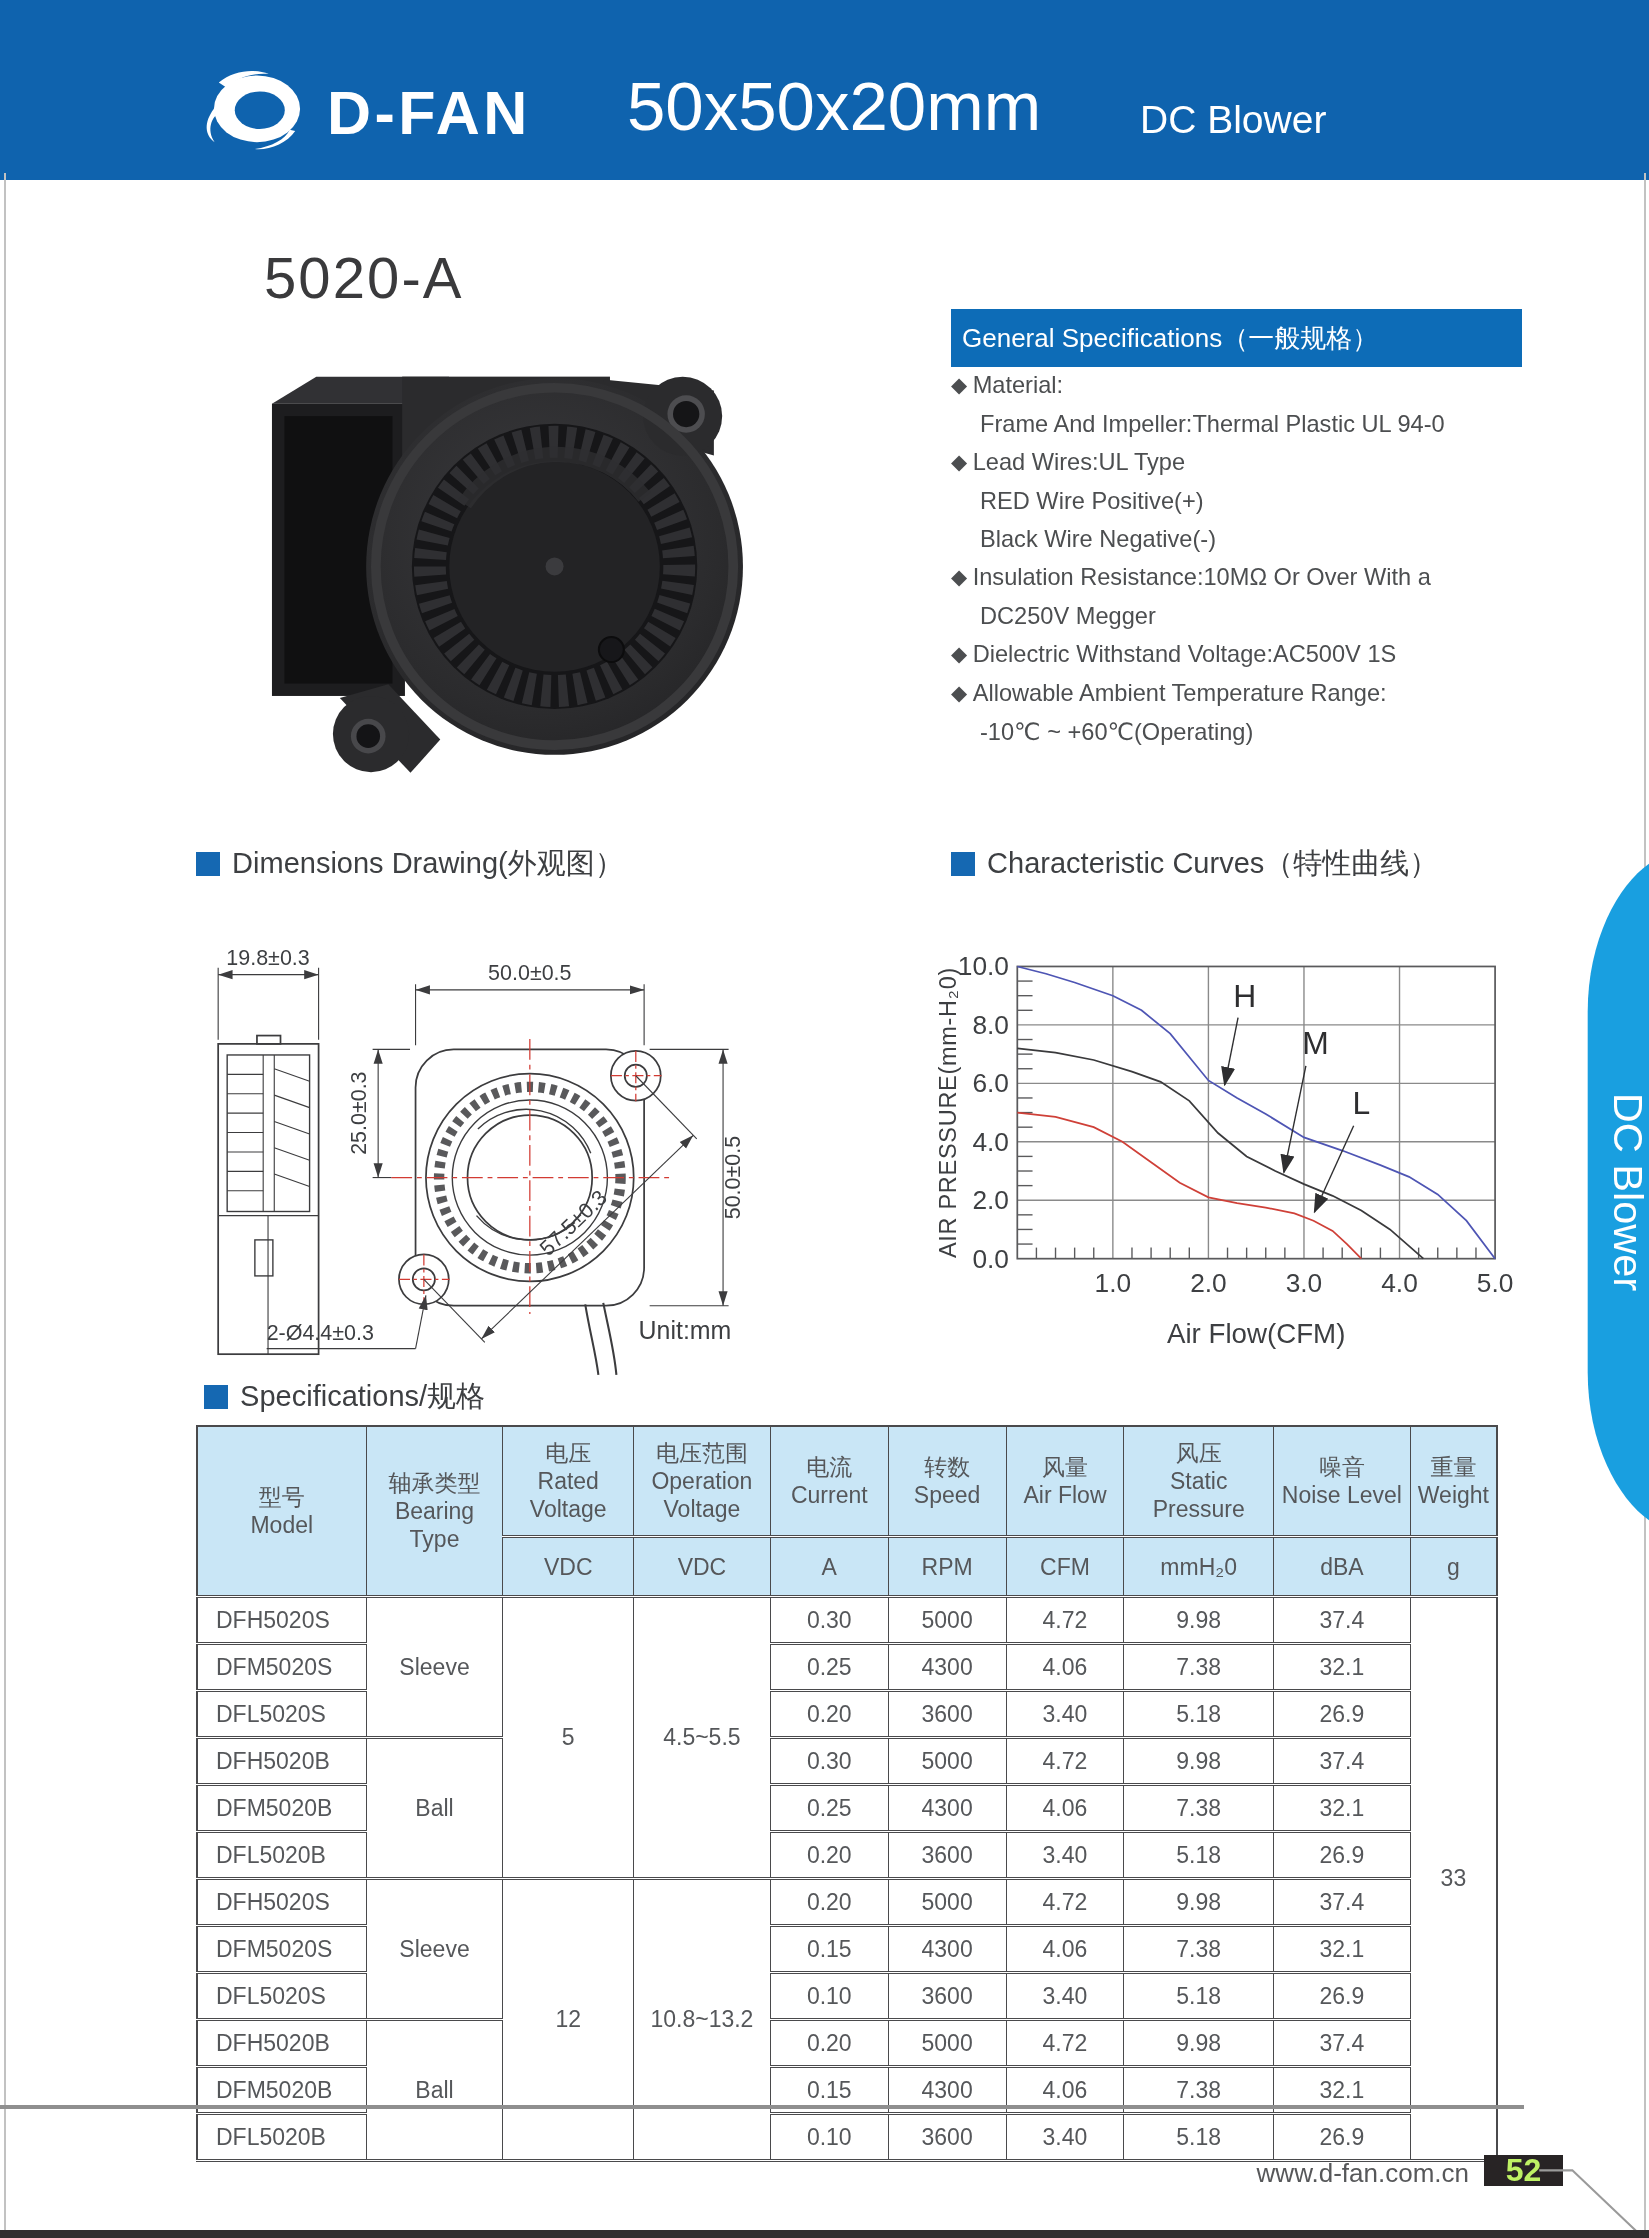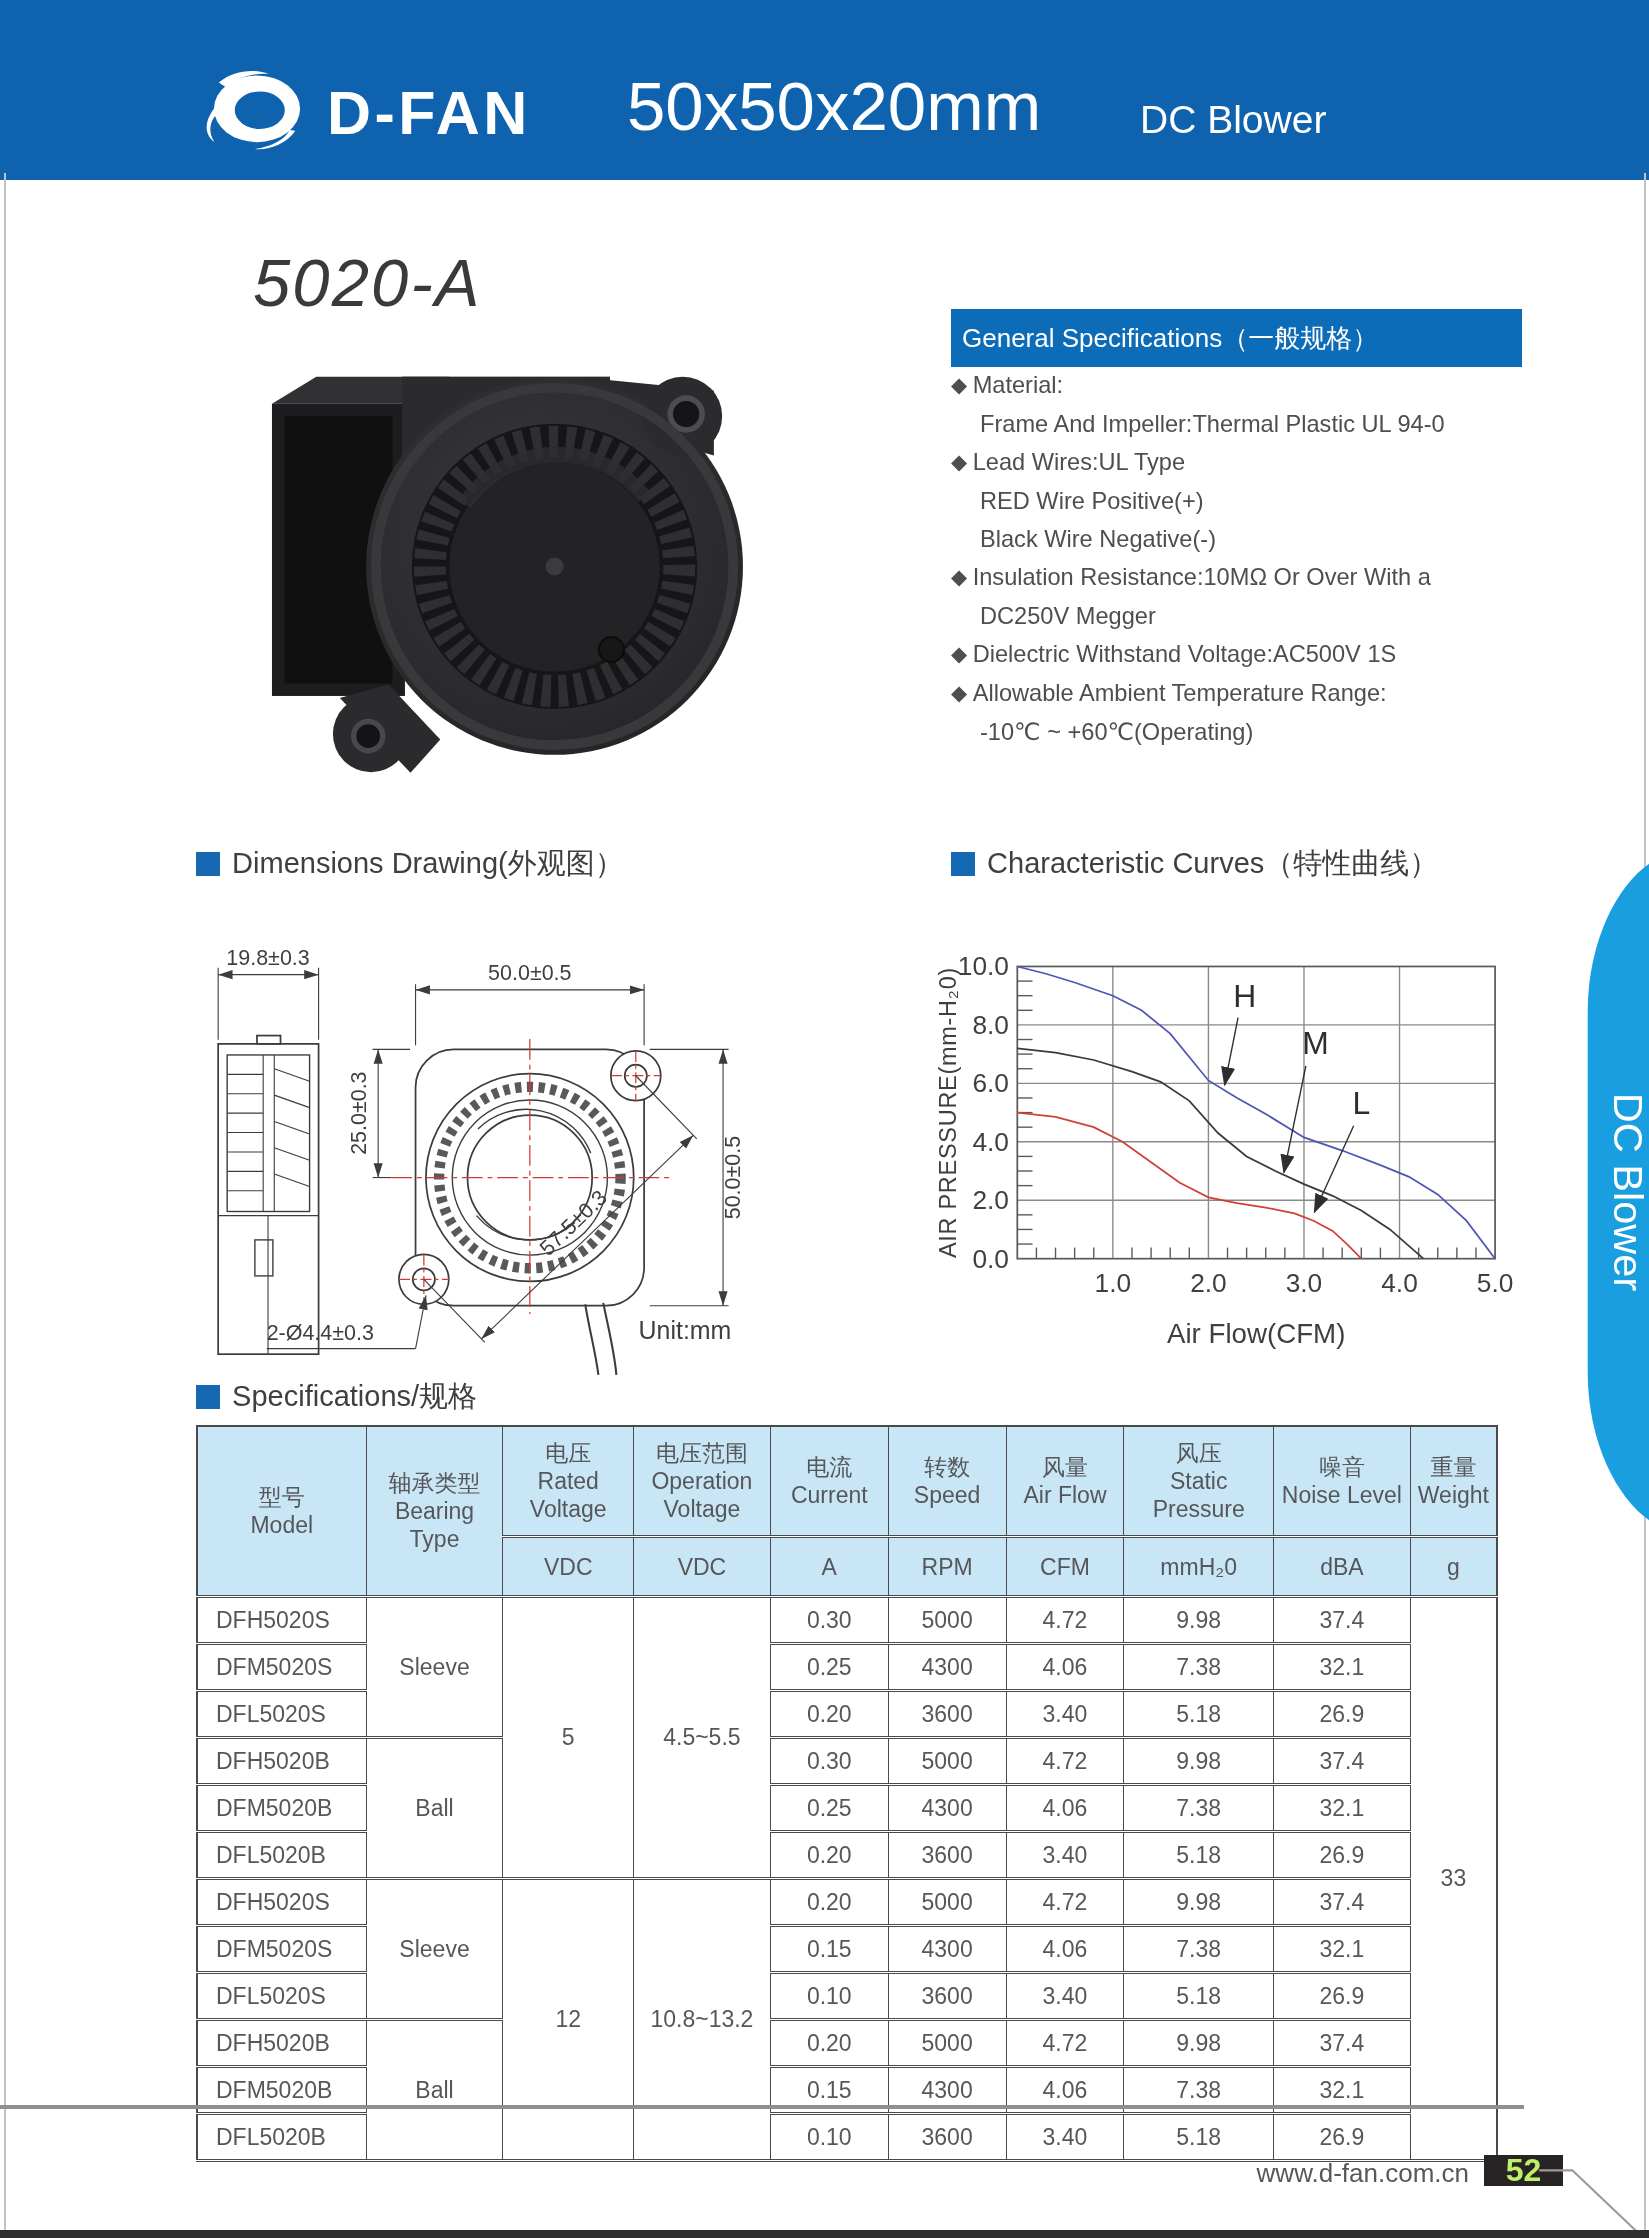--- a/index.html
+++ b/index.html
@@ -5,21 +5,21 @@
   html,body{margin:0;padding:0;background:#e8e8e8;}
   .page{position:relative;width:1650px;height:2239px;background:#ffffff;overflow:hidden;
         font-family:"Liberation Sans","DejaVu Sans",sans-serif;color:#4c4e50;}
   
   .hdr{position:absolute;left:0;top:0;width:1650px;height:180px;background:#0f63ae;}
   .hdr .brand{position:absolute;left:327px;top:78px;font-size:61px;font-weight:bold;color:#fff;letter-spacing:3.5px;}
   .hdr .size{position:absolute;left:627px;top:67px;font-size:69px;color:#fff;text-align:center;}
   .hdr .sub{position:absolute;left:1140px;top:98px;font-size:39px;color:#fff;}
   .side-border{position:absolute;top:173px;width:2.1px;height:2057px;background:#c2c2c2;}
   
-  .model-title{position:absolute;left:253px;top:244px;font-size:67px;color:#3a3a3c;letter-spacing:2.1px;font-style:italic;}
+  .model-title{position:absolute;left:264px;top:244px;font-size:58px;color:#3a3a3c;letter-spacing:2.1px;}
   
   .spec-bar{position:absolute;left:951px;top:309px;width:571px;height:58px;background:#0d6cb7;
             color:#fff;font-size:26px;display:flex;align-items:center;padding-left:11px;box-sizing:border-box;}
   .spec-list{position:absolute;left:951px;top:366px;width:596px;font-size:23.6px;color:#4c4e50;}
   .spec-line{line-height:38px;white-space:nowrap;}
   .spec-line.b::before{content:"◆";font-size:21px;margin-right:5.5px;position:relative;top:-1.4px;}
   .spec-line.i{padding-left:29px;}
   
   .sec-head{position:absolute;display:flex;align-items:center;font-size:29px;color:#3d3f42;}
   .sec-head .sq{width:23.6px;height:23.6px;background:#1568b2;margin-right:12.5px;flex:none;}
@@ -279,21 +279,21 @@
         <line x1="553.76" y1="213.48000000000002" x2="522.02" y2="367.51" stroke="#2e2e30" stroke-width="2" marker-end="url(#ca)"></line>
         <text x="567.56" y="196.60000000000002" text-anchor="middle" font-size="46" fill="#2e2e30">M</text>
         <polyline points="137,281 192.2,287.33000000000004 247.4,302.1 288.8,323.2 330.2,352.74 371.59999999999997,382.28 413,403.38 454.4,411.82 495.8,418.15 537.2,426.59000000000003 564.8,437.14 592.3999999999999,451.90999999999997 613.1,470.9 633.8,492" fill="none" stroke="#cf4038" stroke-width="2.5"></polyline>
         <line x1="622.76" y1="299.99" x2="566.1800000000001" y2="424.48" stroke="#2e2e30" stroke-width="2" marker-end="url(#ca)"></line>
         <text x="633.8" y="283.11" text-anchor="middle" font-size="46" fill="#2e2e30">L</text>
       </g>
     <text x="48" y="281" text-anchor="middle" transform="rotate(-90 48 281)" font-size="34" letter-spacing="1" fill="#3d3f42">AIR PRESSURE(mm-H₂0)</text>
     <text x="482" y="614" text-anchor="middle" font-size="40" fill="#3d3f42">Air Flow(CFM)</text>
   </svg>
 
-  <div class="sec-head" style="left:196px;top:1377px">
+  <div class="sec-head" style="left:204px;top:1377px">
     <span class="sq"></span>
     <span>Specifications/规格</span>
   </div>
   <table class="spec-table">
     <thead>
       <tr class="names">
           <th rowspan="2" style="width: 13%;">型号
 Model</th>
           <th rowspan="2" style="width: 10.5%;">轴承类型
 Bearing

